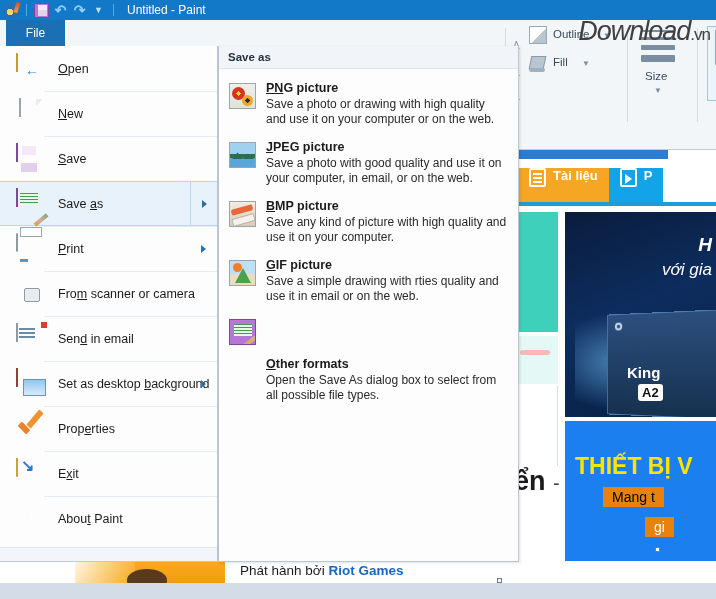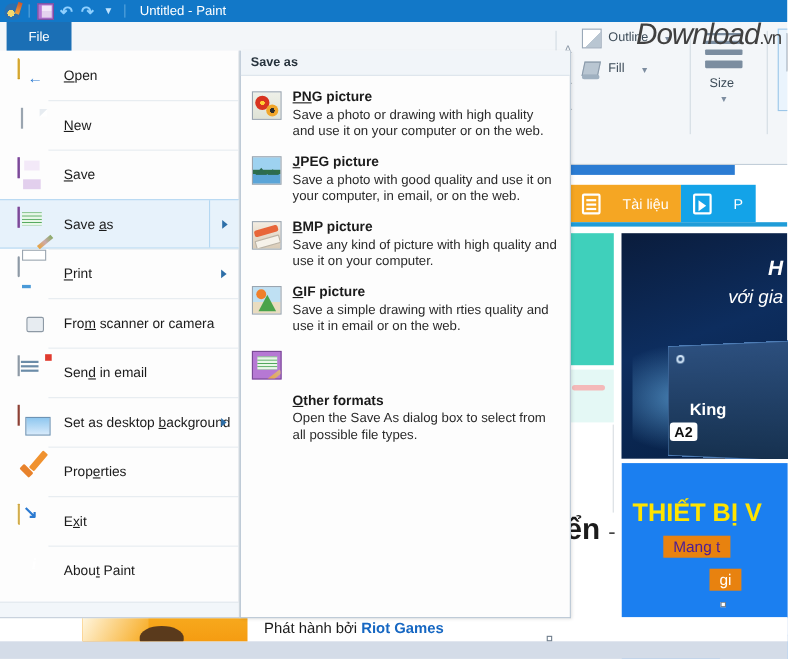--- a/index.html
+++ b/index.html
@@ -72,21 +72,21 @@
   .color1-box {
     position:absolute; border:1px solid #9cc6e8; background:#eaf4fd;
     display:flex; flex-direction:column; align-items:center; padding-top:4px;
   }
   .color1-swatch { width:36px; height:33px; background:#000; border:2px solid #ffffff; outline:1px solid #9aa9b8; }
 
   
   .webpage { position:absolute; left:518px; top:150px; width:198px; height:449px; background:#fff; z-index:3; overflow:hidden;}
   .wp-bluebar { position:absolute; left:0; top:0; width:150px; height:9px; background:#2b7cd3; }
   .wp-tabs { position:absolute; left:0; top:18px; width:198px; height:34px; display:flex; }
-  .wp-tab { height:34px; display:flex; align-items:center; gap:20px; padding:0 11px; color:#fff; font-size:13px; font-weight:normal; white-space:nowrap;}
+  .wp-tab { height:34px; display:flex; gap:7px; padding:0 11px; color:#fff; font-size:13px; font-weight:bold; white-space:nowrap;}
   .wp-tab.orange { background:#f5a623; }
   .wp-tab.blue   { background:#13a3e8; }
   .wp-tab-ico { width:17px; height:19px; border:2px solid #fff; border-radius:2px; position:relative; flex:none;}
   .wp-tab-ico.doc::after{content:"";position:absolute;left:2px;top:3px;width:9px;height:2px;background:#fff;box-shadow:0 4px 0 #fff,0 8px 0 #fff;}
   .wp-tab-ico.film::after{content:"";position:absolute;left:3px;top:4px;border-left:7px solid #fff;border-top:5px solid transparent;border-bottom:5px solid transparent;}
   .wp-underline { position:absolute; left:0; top:52px; width:198px; height:4px; background:#1f9cd8; }
   .wp-teal { position:absolute; left:0; top:62px; width:40px; height:120px; background:#3fd0bb; }
   .wp-teal2 { position:absolute; left:0; top:186px; width:40px; height:48px; background:#e4f8f5; }
   .wp-teal2::after{content:"";position:absolute;left:2px;top:14px;width:30px;height:5px;background:#f4b9b9;border-radius:3px;}
   .wp-white-l { position:absolute; left:0; top:236px; width:40px; height:80px; background:#fff; border-right:1px solid #d8dde2;}
@@ -96,25 +96,25 @@
   .wp-banner1 { position:absolute; left:47px; top:62px; width:151px; height:205px;
     background:linear-gradient(160deg,#0a1c3c 0%,#0d2d5e 45%,#072044 100%); overflow:hidden;}
   .wp-b1-h { position:absolute; right:4px; top:22px; color:#fff; font-size:19px; font-style:italic; font-weight:bold;}
   .wp-b1-h2 { position:absolute; right:4px; top:48px; color:#fff; font-size:17px; font-style:italic;}
   .wp-b1-glow { position:absolute; left:10px; top:95px; width:120px; height:110px;
     background:radial-gradient(ellipse at 35% 50%, rgba(120,200,255,.55) 0%, rgba(20,70,140,0) 62%); }
   .wp-b1-chip { position:absolute; left:38px; top:100px; width:120px; height:105px;
     background:linear-gradient(#2c4f7e,#16314f); border:1px solid #4d7cb5; transform:perspective(200px) rotateY(-10deg);}
   .wp-b1-chip i { position:absolute; left:8px; top:8px; width:8px;height:8px;border:2px solid #cfe4f7;border-radius:50%;}
   .wp-b1-king { position:absolute; left:62px; top:152px; color:#fff; font-size:15px; font-weight:bold;}
-  .wp-b1-a { position:absolute; left:44px; top:172px; background:#fff; color:#111; font-size:13px; font-weight:bold; padding:1px 4px; border-radius:3px;}
+  .wp-b1-a { position:absolute; left:73px; top:172px; background:#fff; color:#111; font-size:13px; font-weight:bold; padding:1px 4px; border-radius:3px;}
 
   .wp-banner2 { position:absolute; left:47px; top:271px; width:151px; height:178px; background:#1b7ff0; overflow:hidden;}
   .wp-b2-h { position:absolute; left:10px; top:32px; color:#ffe400; font-size:23px; font-weight:bold; white-space:nowrap;}
-  .wp-b2-p1 { position:absolute; left:38px; top:66px; background:#e8820f; color:#4c1d95; font-size:14px; padding:2px 9px; white-space:nowrap;}
+  .wp-b2-p1 { position:absolute; left:38px; top:66px; background:#e8820f; color:#000000; font-size:14px; padding:2px 9px; white-space:nowrap;}
   .wp-b2-p2 { position:absolute; left:80px; top:96px; background:#e8820f; color:#fff; font-size:14px; padding:2px 9px; white-space:nowrap;}
   .wp-b2-circ { position:absolute; left:88px; top:148px; width:70px; height:46px; background:#cfe4f7; border-radius:50%;}
 
   
   .backstage {
     position:absolute; left:0; top:46px; width:218px; height:516px;
     background:#fdfdfd; border-right:1px solid #bfcad6; border-bottom:1px solid #bfcad6;
     z-index:20;
   }
   .bs-item {

